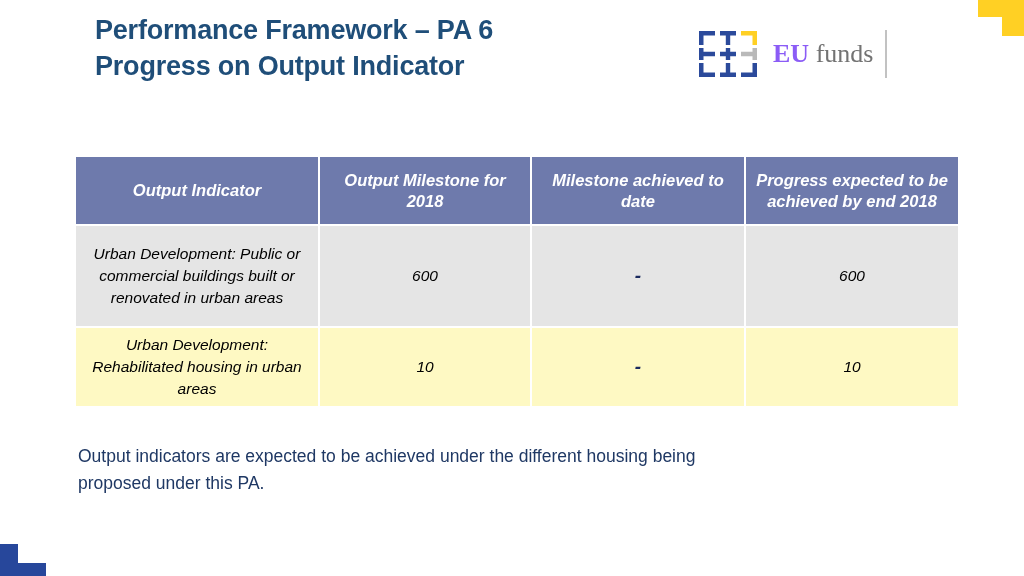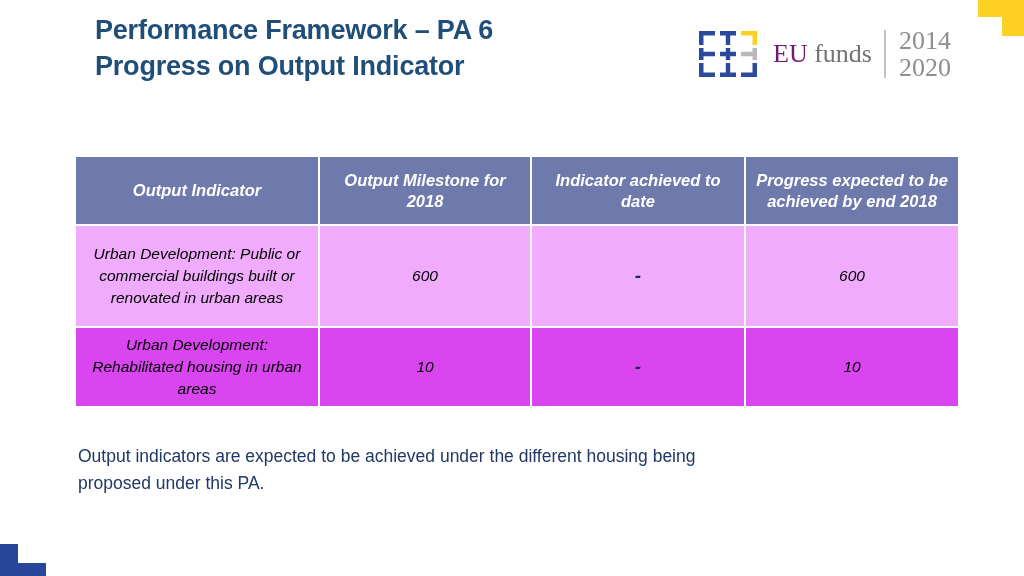--- a/index.html
+++ b/index.html
@@ -91,22 +91,22 @@
     line-height: 1.04;
     margin-right: 12px;
     white-space: nowrap;
   }
   #logo-wordmark .row1,
   #logo-wordmark .row2 {
     display: block;
     font-size: 26px;
   }
   #logo-wordmark .strong {
-    font-weight: normal;
-    color: #701a75;
+    font-weight: bold;
+    color: #8b5cf6;
     margin-top: 32px;
   }
   #logo-wordmark .light {
     font-weight: normal;
     color: #737373;
   }
   #logo-divider {
     width: 2px;
     height: 48px;
     background: #c2c2c2;
@@ -145,22 +145,22 @@
     font-size: 16.5px;
     font-weight: bold;
     line-height: 1.27;
     height: 55px;
   }
   #indicator-table tbody td {
     font-size: 15.5px;
     font-weight: normal;
     line-height: 1.42;
   }
-  #indicator-table tbody tr.row-shade-a td { background: #f0abfc; }
-  #indicator-table tbody tr.row-shade-b td { background: #d946ef; }
+  #indicator-table tbody tr.row-shade-a td { background: #e5e5e5; }
+  #indicator-table tbody tr.row-shade-b td { background: #fef9c3; }
   #indicator-table tbody tr.row-shade-a td { height: 88px; }
   #indicator-table tbody tr.row-shade-b td { height: 62px; }
   #indicator-table td.dash-cell {
     font-weight: bold;
     font-size: 19px;
     color: #1a2a5e;
   }
 
   .col-1 { width: 242px; }
   .col-2 { width: 210px; }
@@ -217,38 +217,34 @@
 
   <div id="logo-wordmark">
     <span class="row1">
       <span class="strong">EU</span>
       <span class="light">funds</span>
     </span>
   </div>
 
   <div id="logo-divider"></div>
 
-  <div id="logo-years">
-    <span>2014</span>
-    <span>2020</span>
-  </div>
 </div>
 
 <table id="indicator-table">
   <colgroup>
     <col class="col-1">
       <col class="col-2">
       <col class="col-3">
       <col class="col-4">
   </colgroup>
   <thead>
     <tr>
       <th>Output Indicator</th>
       <th>Output Milestone for 2018</th>
-      <th>Indicator achieved to date</th>
+      <th>Milestone achieved to date</th>
       <th>Progress expected to be achieved by end 2018</th>
     </tr>
   </thead>
   <tbody>
     <tr class="row-shade-a">
       <td>Urban Development: Public or commercial buildings built or renovated in urban areas</td>
       <td>600</td>
       <td class="dash-cell">-</td>
       <td>600</td>
     </tr>

